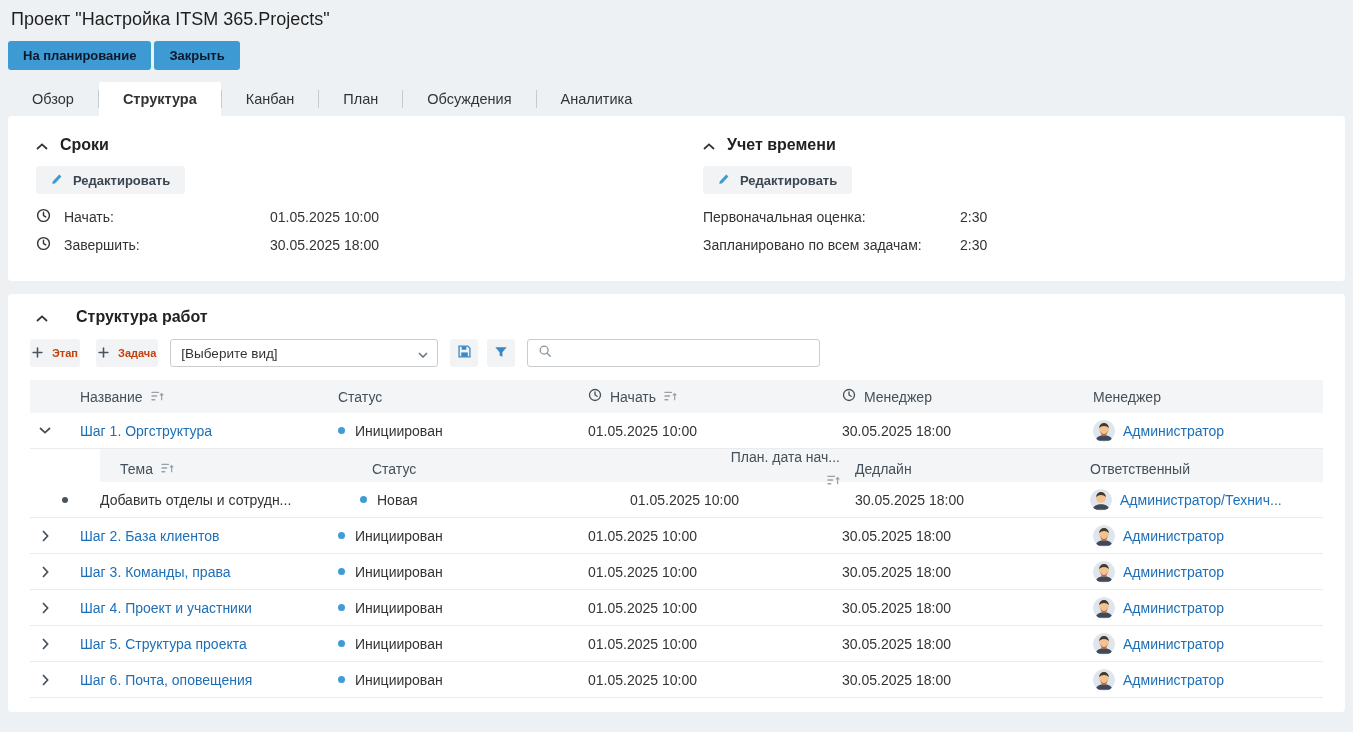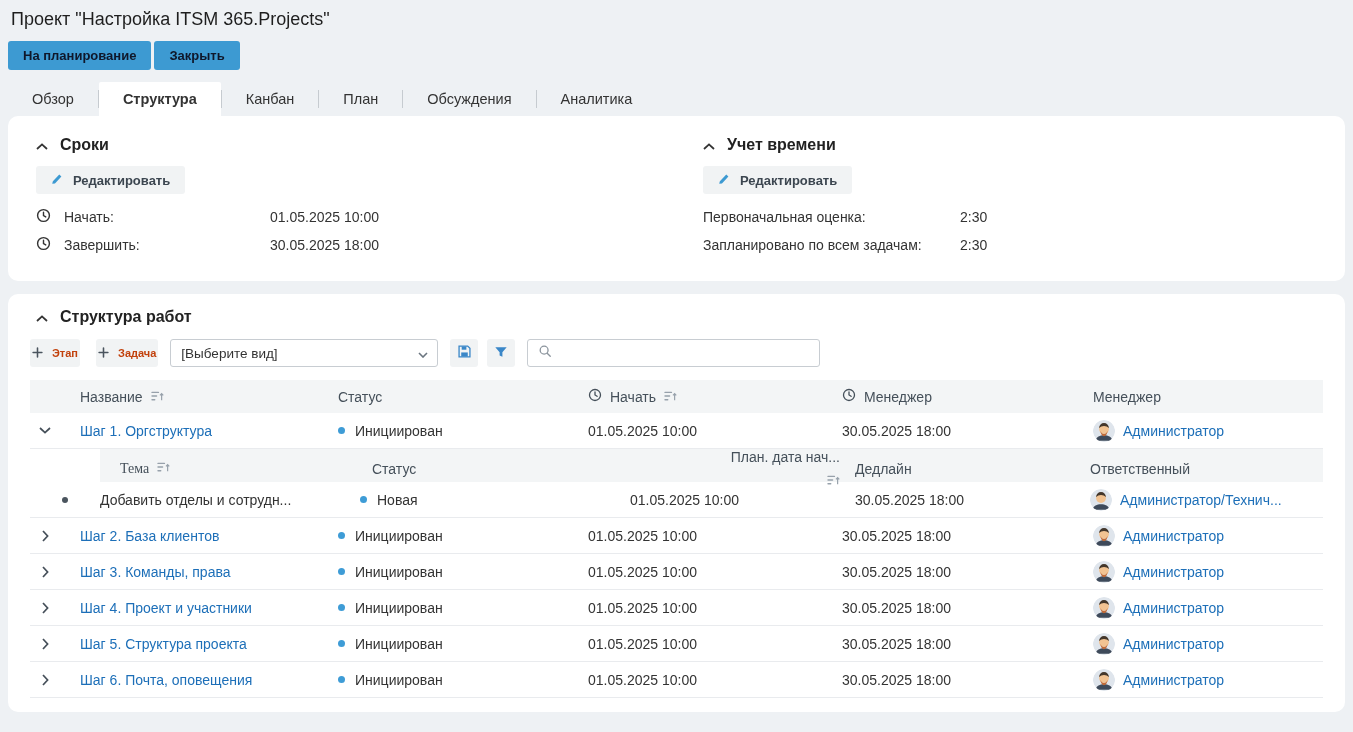--- a/index.html
+++ b/index.html
@@ -23,42 +23,42 @@
   }
 
   .tabs { display: flex; align-items: center; margin: 12px 0 0 8px; height: 34px; }
   .tab {
     height: 34px; display: flex; align-items: center;
     padding: 0 24px; font-size: 14.5px; color: #333; cursor: pointer;
   }
   .tab.active { background: #fff; font-weight: bold; border-radius: 2px 2px 0 0; }
   .tab-sep { width: 1px; height: 18px; background: #c6cbd0; }
 
-  .card { background: #fff; margin: 0 8px; border-radius: 10px; }
+  .card { background: #fff; margin: 0 8px; border-radius: 4px; }
 
   
   .card-top { display: flex; padding: 14px 0 22px 0; }
   .sec-left { width: 695px; padding-left: 28px; }
   .sec-right { flex: 1; }
   .sec-head { display: flex; align-items: center; gap: 12px; margin-top: 6px; }
   .sec-title { font-size: 16px; font-weight: bold; color: #222; }
   .edit-btn {
     display: inline-flex; align-items: center; gap: 9px;
     background: #f1f3f4; border: none; border-radius: 3px;
     padding: 0 15px; height: 28px; margin-top: 12px;
     font-family: inherit; font-size: 13px; font-weight: bold; color: #3c4650; cursor: pointer;
   }
   .kv-rows { margin-top: 9px; }
   .kv { display: flex; align-items: center; height: 28px; font-size: 14px; }
   .kv .k { display: flex; align-items: center; gap: 13px; width: 234px; color: #333; }
   .sec-right .kv .k { width: 257px; }
 
   
   .card-main { margin-top: 13px; padding: 12px 22px 14px 22px; }
-  .ws-head { display: flex; align-items: center; gap: 12px; margin: 2px 0 0 6px; }
+  .ws-head { display: flex; align-items: center; gap: 28px; margin: 2px 0 0 6px; }
 
   .toolbar { display: flex; align-items: center; margin-top: 13px; }
   .btn-gray {
     display: inline-flex; align-items: center; gap: 9px;
     background: #f1f3f4; border: none; border-radius: 3px;
     height: 28px; padding: 0 2px;
     font-family: inherit; font-size: 11px; font-weight: bold; color: #c2410c; cursor: pointer;
   }
   .ml16 { margin-left: 16px; }
   .select {
@@ -88,21 +88,21 @@
   .c-name { padding-left: 20px; display: flex; align-items: flex-end; gap: 8px; }
   .c-status { padding-left: 8px; display: flex; align-items: center; gap: 10px; }
   .c-start { padding-left: 8px; display: flex; align-items: center; gap: 10px; }
   .c-end { padding-left: 12px; display: flex; align-items: center; gap: 10px; }
   .c-mgr { padding-left: 8px; display: flex; align-items: center; gap: 8px; }
 
   .sub-thead {
     display: grid; grid-template-columns: 260px 230px 250px 245px 1fr;
     margin-left: 70px; background: #f3f5f6; height: 33px; align-items: center; color: #45505a;
   }
-  .s-name { padding-left: 20px; display: flex; align-items: center; gap: 8px; font-family: Liberation Serif, serif; }
+  .s-name { padding-left: 20px; display: flex; align-items: center; gap: 8px; }
   .s-status { padding-left: 12px; }
   .s-start { padding-left: 18px; display: flex; align-items: flex-end; gap: 8px; flex-direction: column; }
   .s-dl { padding-left: 15px; }
   .s-ass { padding-left: 5px; }
 
   .sub-trow {
     display: grid; grid-template-columns: 70px 260px 230px 250px 245px 1fr;
     height: 36px; align-items: center; border-bottom: 1px solid #e9ebee;
   }
   .sr-bullet { display: flex; justify-content: center; }

